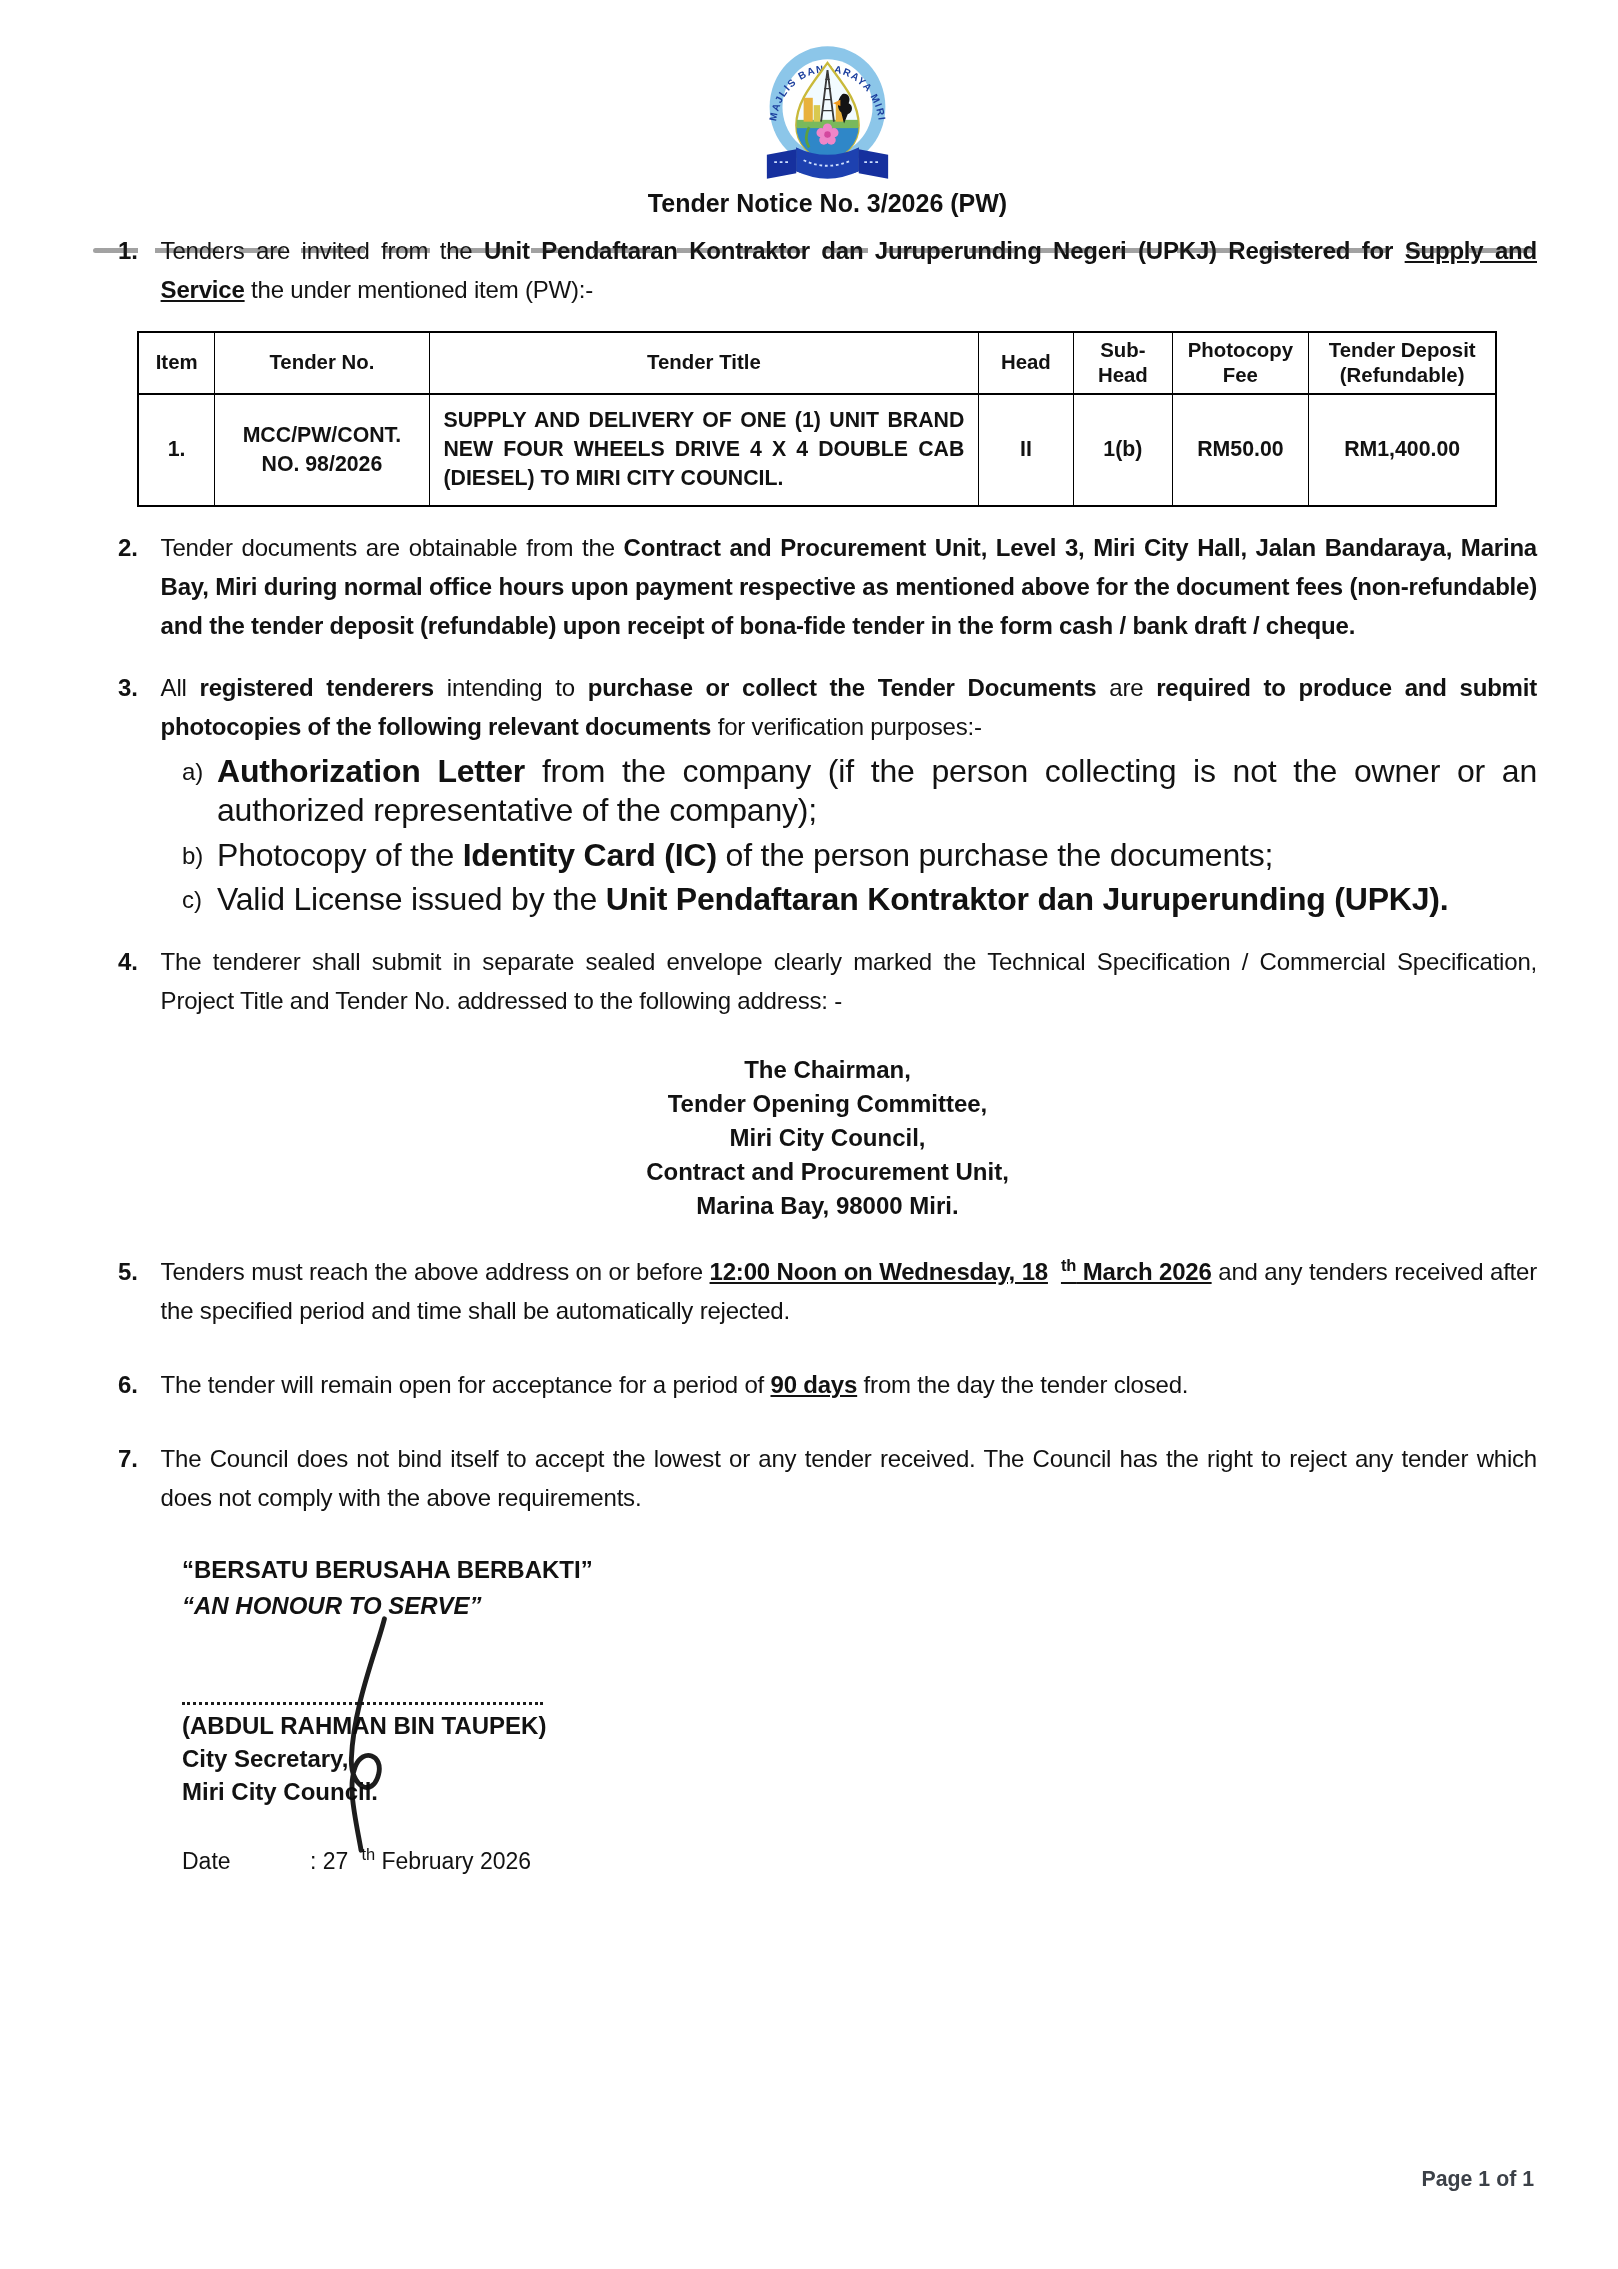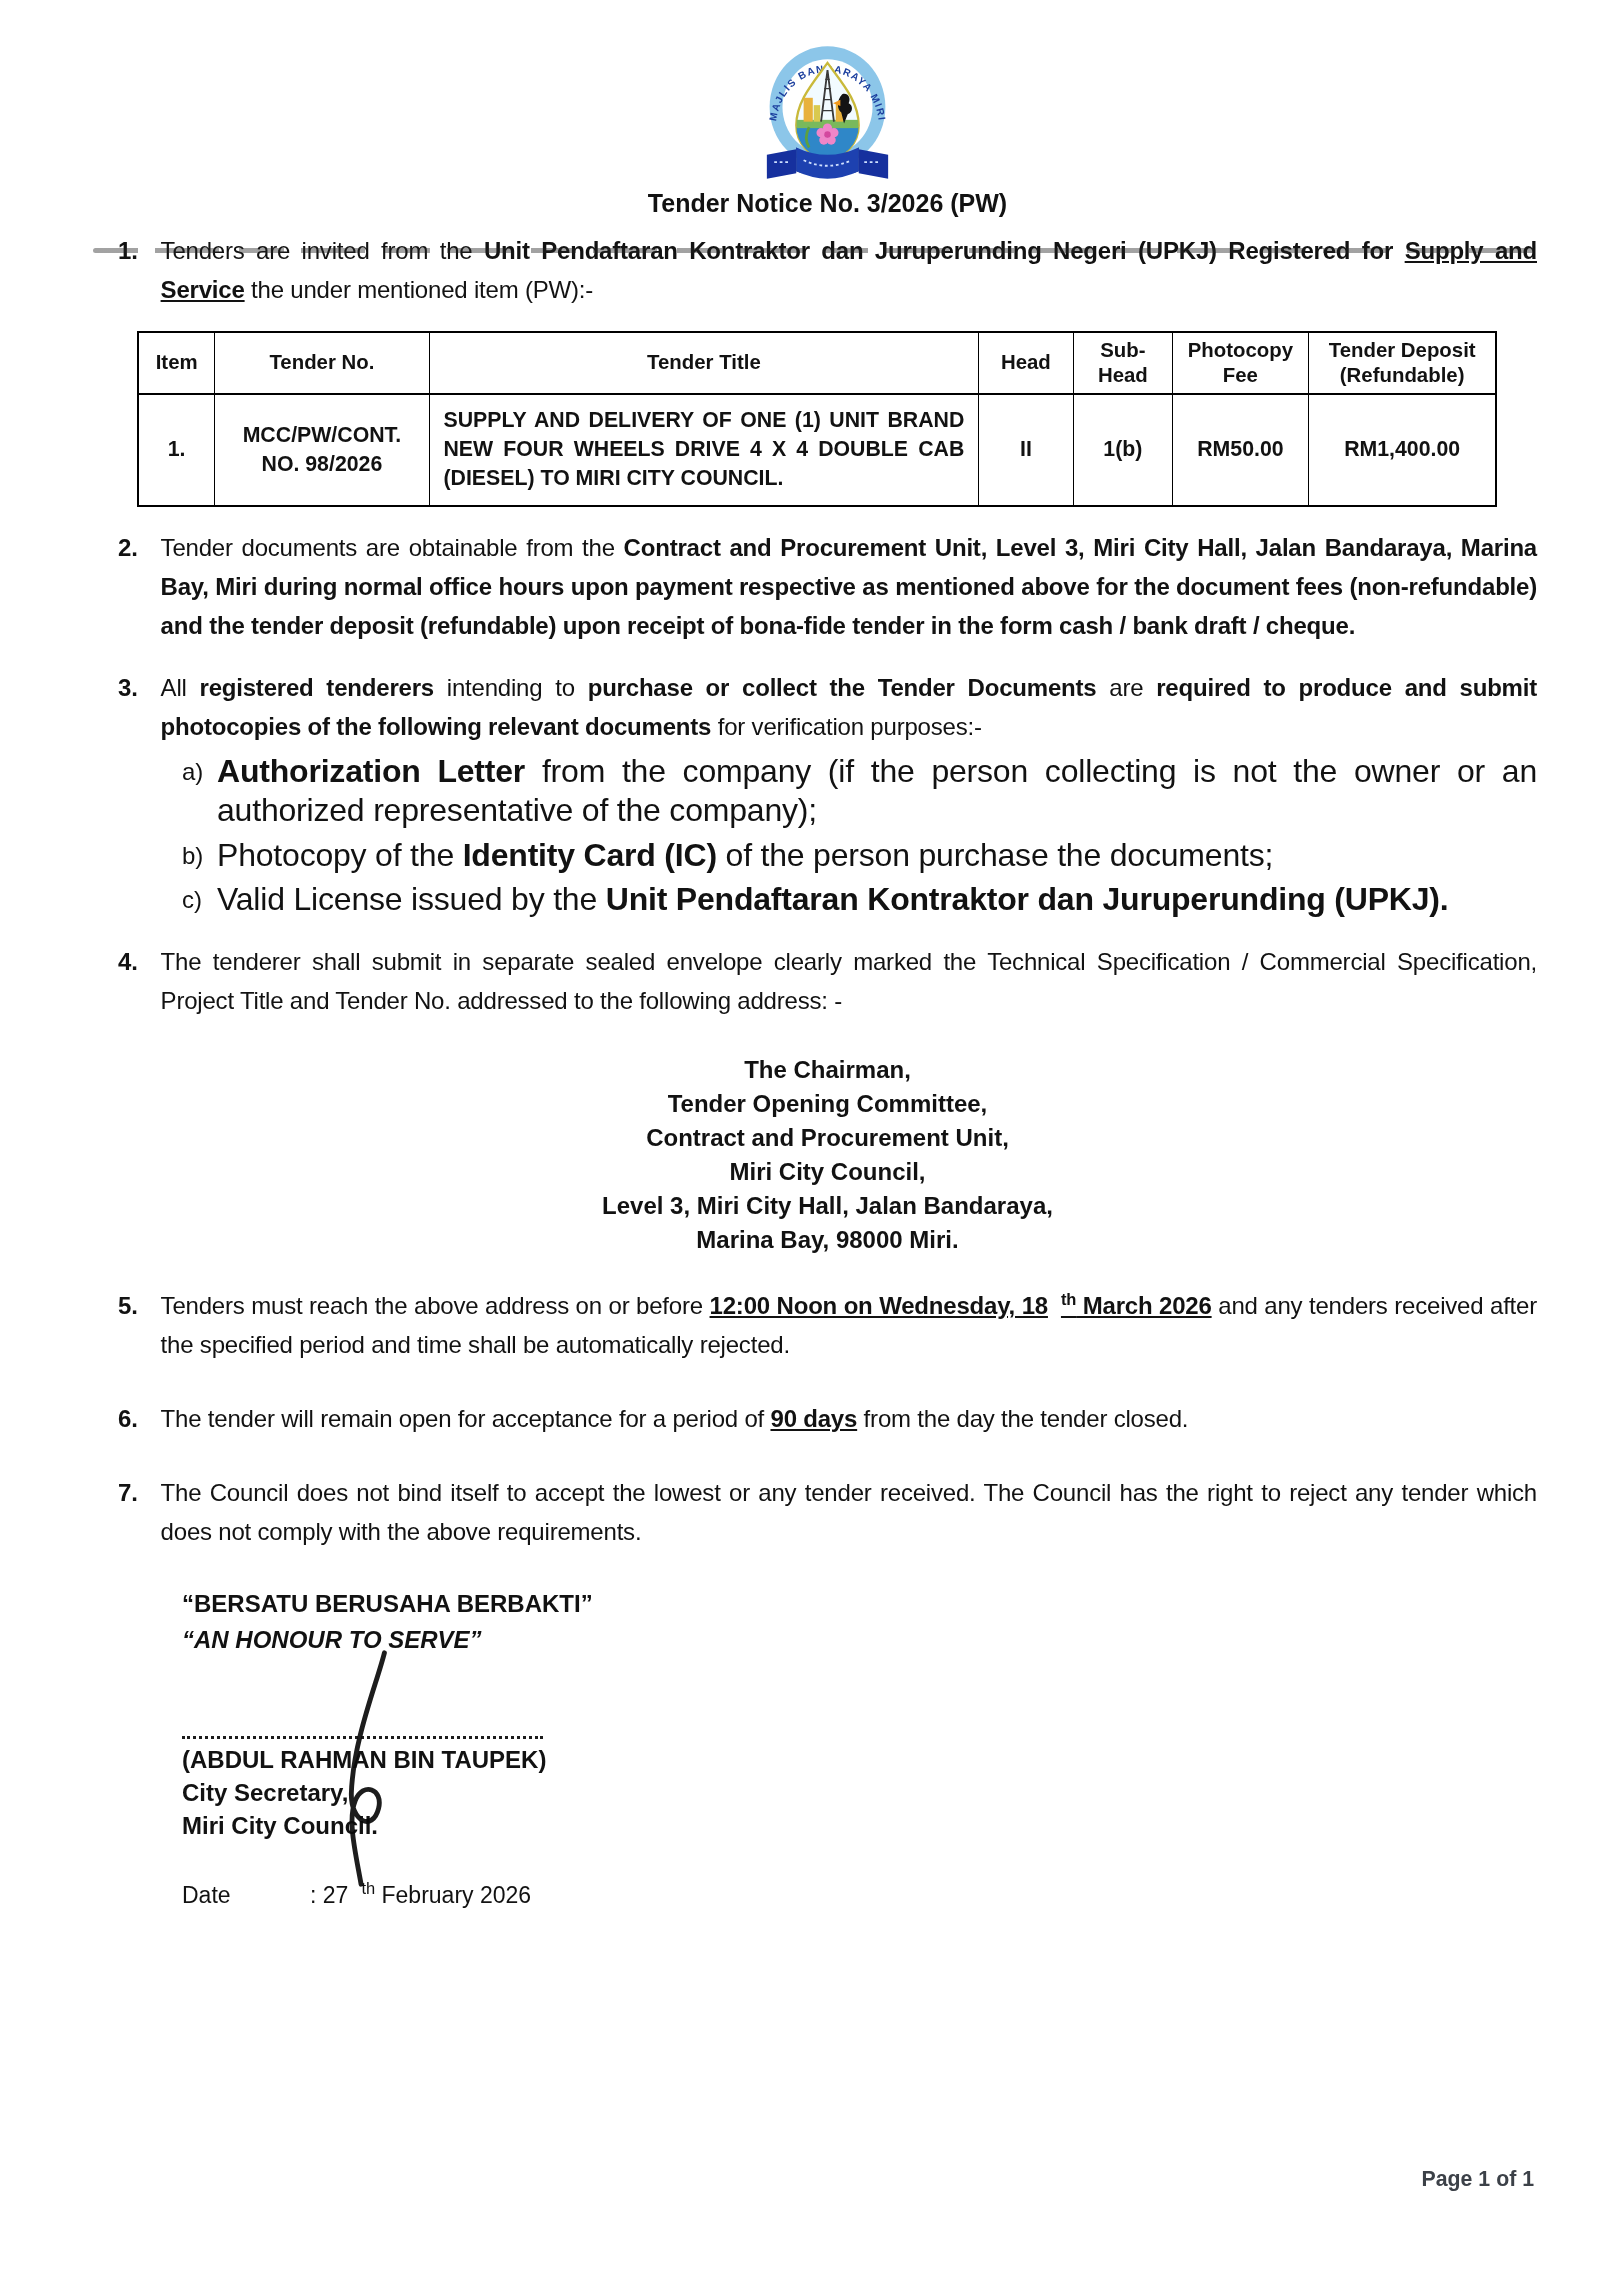--- a/index.html
+++ b/index.html
@@ -169,23 +169,22 @@
 
 
   <div class="clause" style="margin-top:23px;">
     <div class="clause-num">4.</div>
     <div class="clause-body">The tenderer shall submit in separate sealed envelope clearly marked the Technical Specification / Commercial Specification, Project Title and Tender No. addressed to the following address: -</div>
   </div>
 
   <div class="address">
     <div>The Chairman,</div>
     <div>Tender Opening Committee,</div>
+    <div>Miri City Council,</div>
     <div>Contract and Procurement Unit,</div>
-    <div>Miri City Council,</div>
-    <div>Level 3, Miri City Hall, Jalan Bandaraya,</div>
     <div>Marina Bay, 98000 Miri.</div>
   </div>
 
   <div class="clause" style="margin-top:29px;">
     <div class="clause-num">5.</div>
     <div class="clause-body"><span>Tenders must reach the above address on or before </span><span class="bu"><span>12:00 Noon on Wednesday, 18</span><sup>th</sup><span> March 2026</span></span><span> and any tenders received after the specified period and time shall be automatically rejected.</span></div>
   </div>
 
   <div class="clause" style="margin-top:35px;">
     <div class="clause-num">6.</div>

